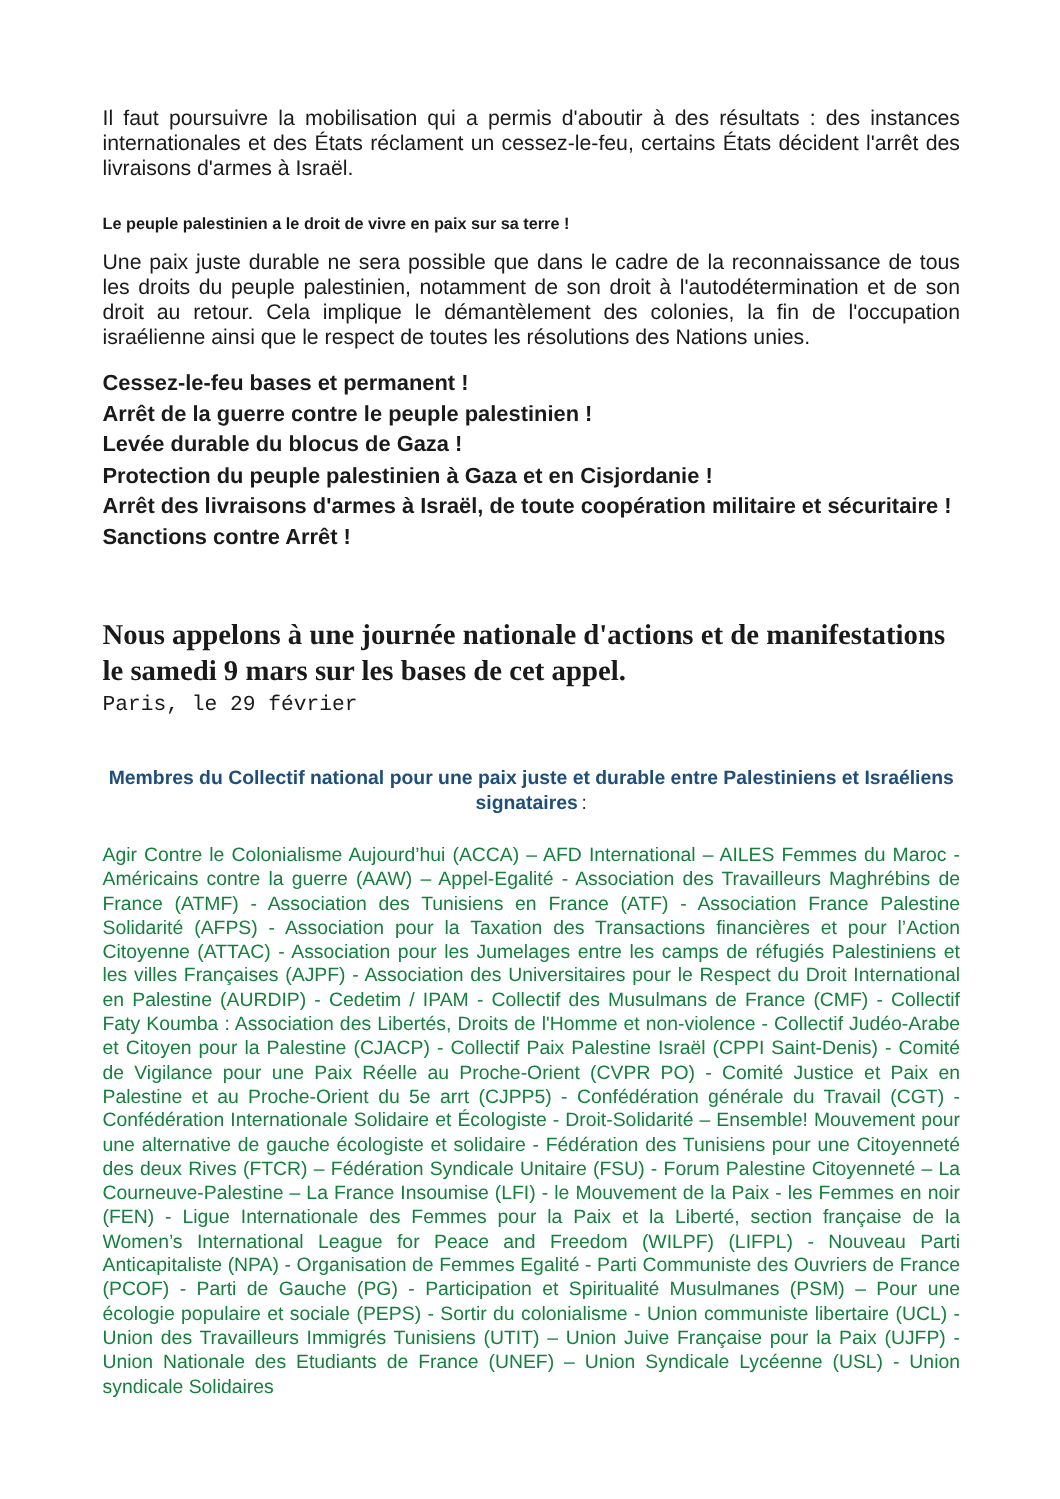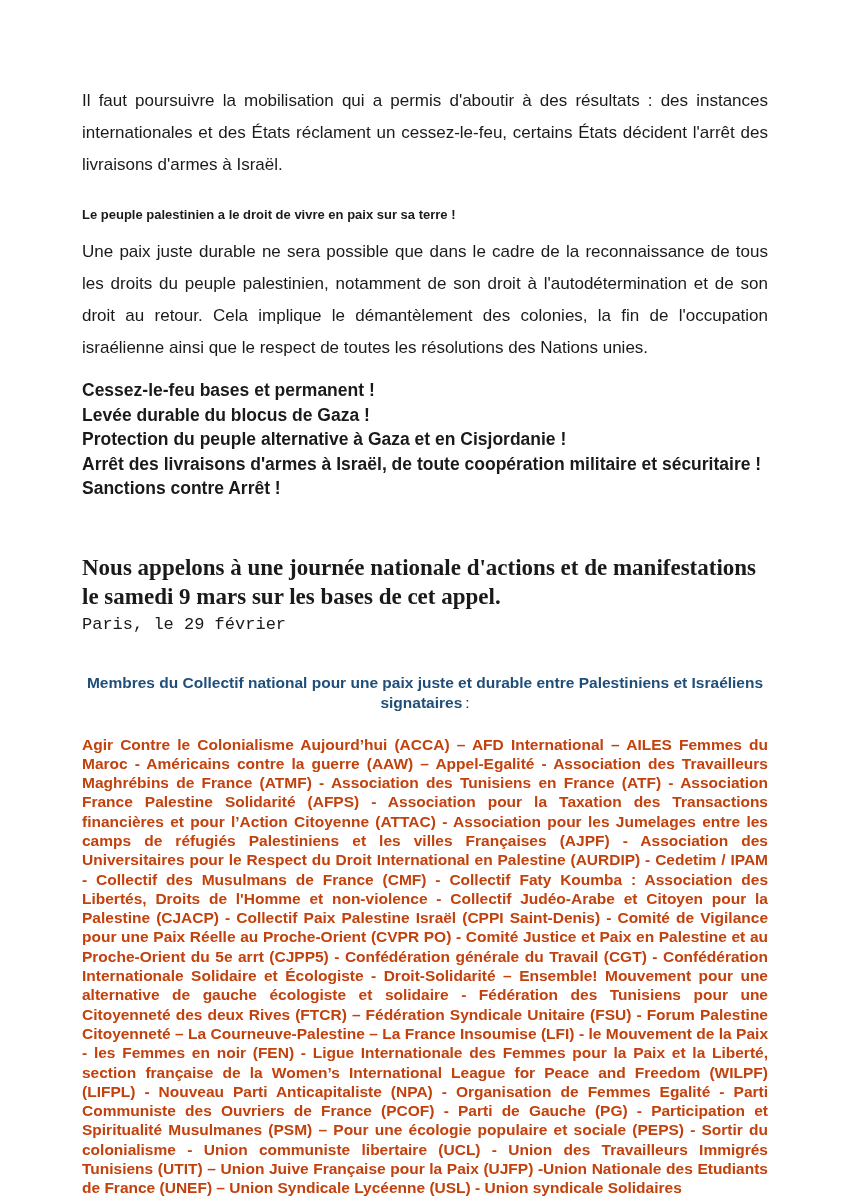--- a/index.html
+++ b/index.html
@@ -10,21 +10,21 @@
     background: #ffffff;
     font-family: "Liberation Sans", sans-serif;
     color: #1a1a1a;
     overflow: hidden;
     box-sizing: border-box;
   }
   .content { padding: 85px 80px 0 82px; }
   .justify { text-align: justify; }
   .body-text {
     font-size: 17px;
-    line-height: 32px;
+    line-height: 20px;
     margin: 0;
   }
   .sub-headline {
     font-size: 13px;
     font-weight: 700;
     line-height: 24px;
     margin: 22px 0 9px 0;
   }
   .demands { margin-top: 14px; }
   .demand-line {
@@ -52,44 +52,44 @@
     line-height: 20px;
     margin: 37px 0 0 0;
     text-align: center;
   }
   .signatories-heading .colon {
     color: #2a2a2a;
     font-weight: 400;
     margin-left: 3px;
   }
   .signatories-list {
-    color: #c2410c;
+    color: #15803d;
     font-size: 15.5px;
     line-height: 19.3px;
     margin: 22px 0 0 0;
     text-align: justify;
-    font-weight: bold;
   }
 </style>
 </head>
 <body>
 
 <div class="page">
   <div class="content">
 
     <p class="body-text justify">Il faut poursuivre la mobilisation qui a permis d'aboutir à des résultats : des instances internationales et des États réclament un cessez-le-feu, certains États décident l'arrêt des livraisons d'armes à Israël.</p>
 
     <h2 class="sub-headline">Le peuple palestinien a le droit de vivre en paix sur sa terre !</h2>
 
     <p class="body-text justify">Une paix juste durable ne sera possible que dans le cadre de la reconnaissance de tous les droits du peuple palestinien, notamment de son droit à l'autodétermination et de son droit au retour. Cela implique le démantèlement des colonies, la fin de l'occupation israélienne ainsi que le respect de toutes les résolutions des Nations unies.</p>
 
     <div class="demands">
       <div class="demand-line">Cessez-le-feu bases et permanent !</div>
+      <div class="demand-line">Arrêt de la guerre contre le peuple palestinien !</div>
       <div class="demand-line">Levée durable du blocus de Gaza !</div>
-      <div class="demand-line">Protection du peuple alternative à Gaza et en Cisjordanie !</div>
+      <div class="demand-line">Protection du peuple palestinien à Gaza et en Cisjordanie !</div>
       <div class="demand-line">Arrêt des livraisons d'armes à Israël, de toute coopération militaire et sécuritaire !</div>
       <div class="demand-line">Sanctions contre Arrêt !</div>
     </div>
 
     <h1 class="call-heading">Nous appelons à une journée nationale d'actions et de manifestations le samedi 9 mars sur les bases de cet appel.</h1>
 
     <p class="dateline">Paris, le 29 février</p>
 
     <p class="signatories-heading"><span>Membres du Collectif national pour une paix juste et durable entre Palestiniens et Israéliens signataires</span><span class="colon">:</span></p>
 

